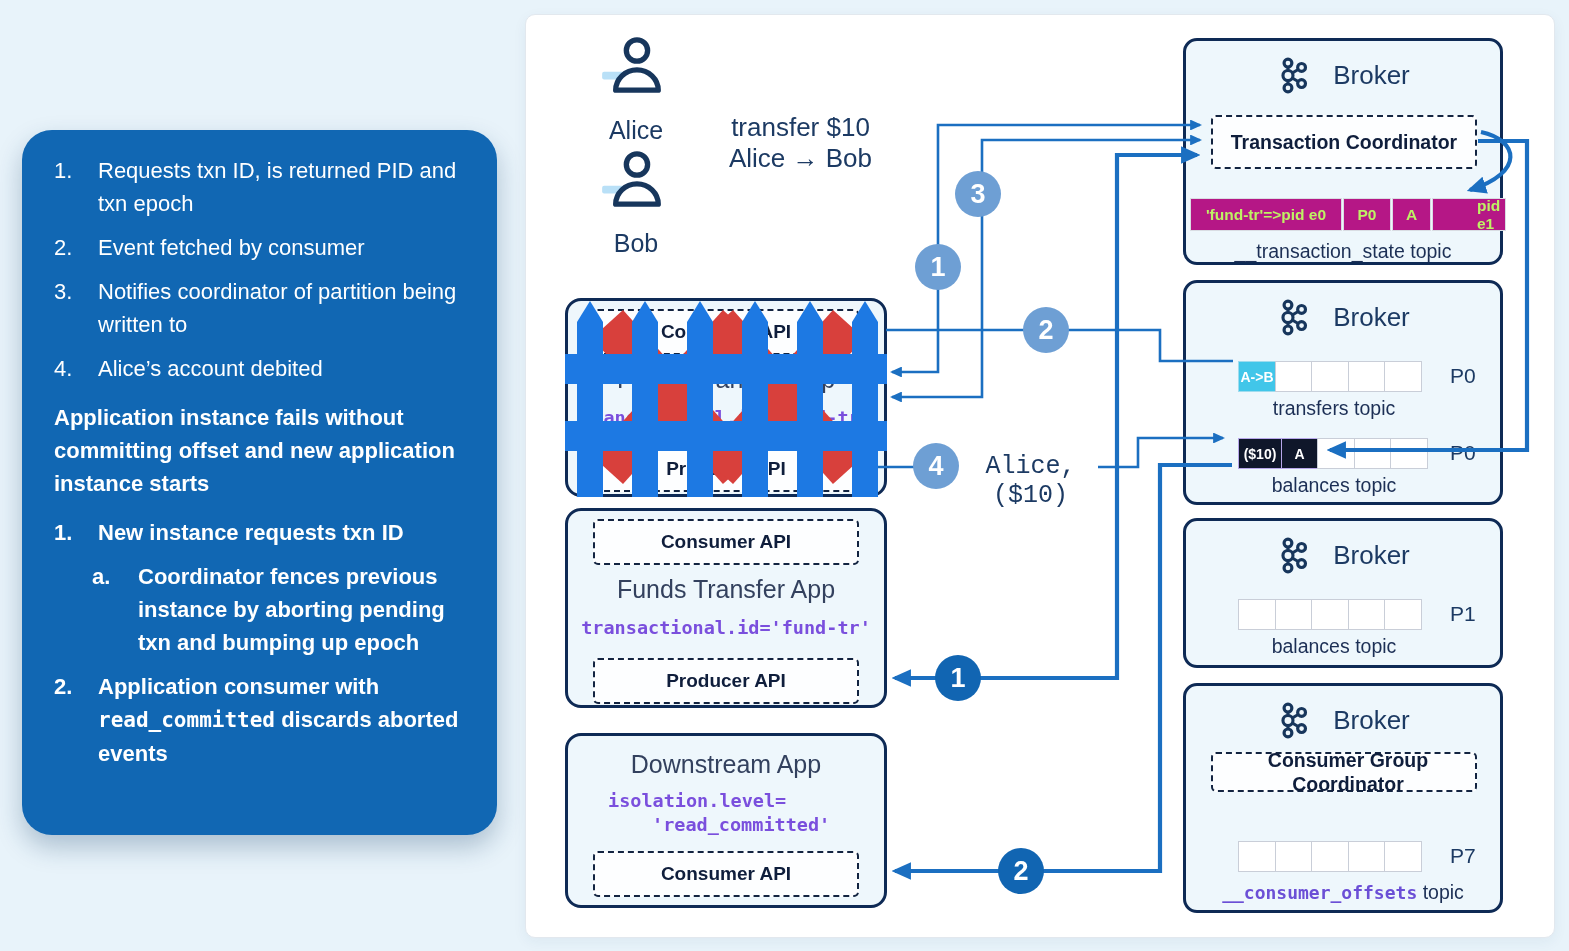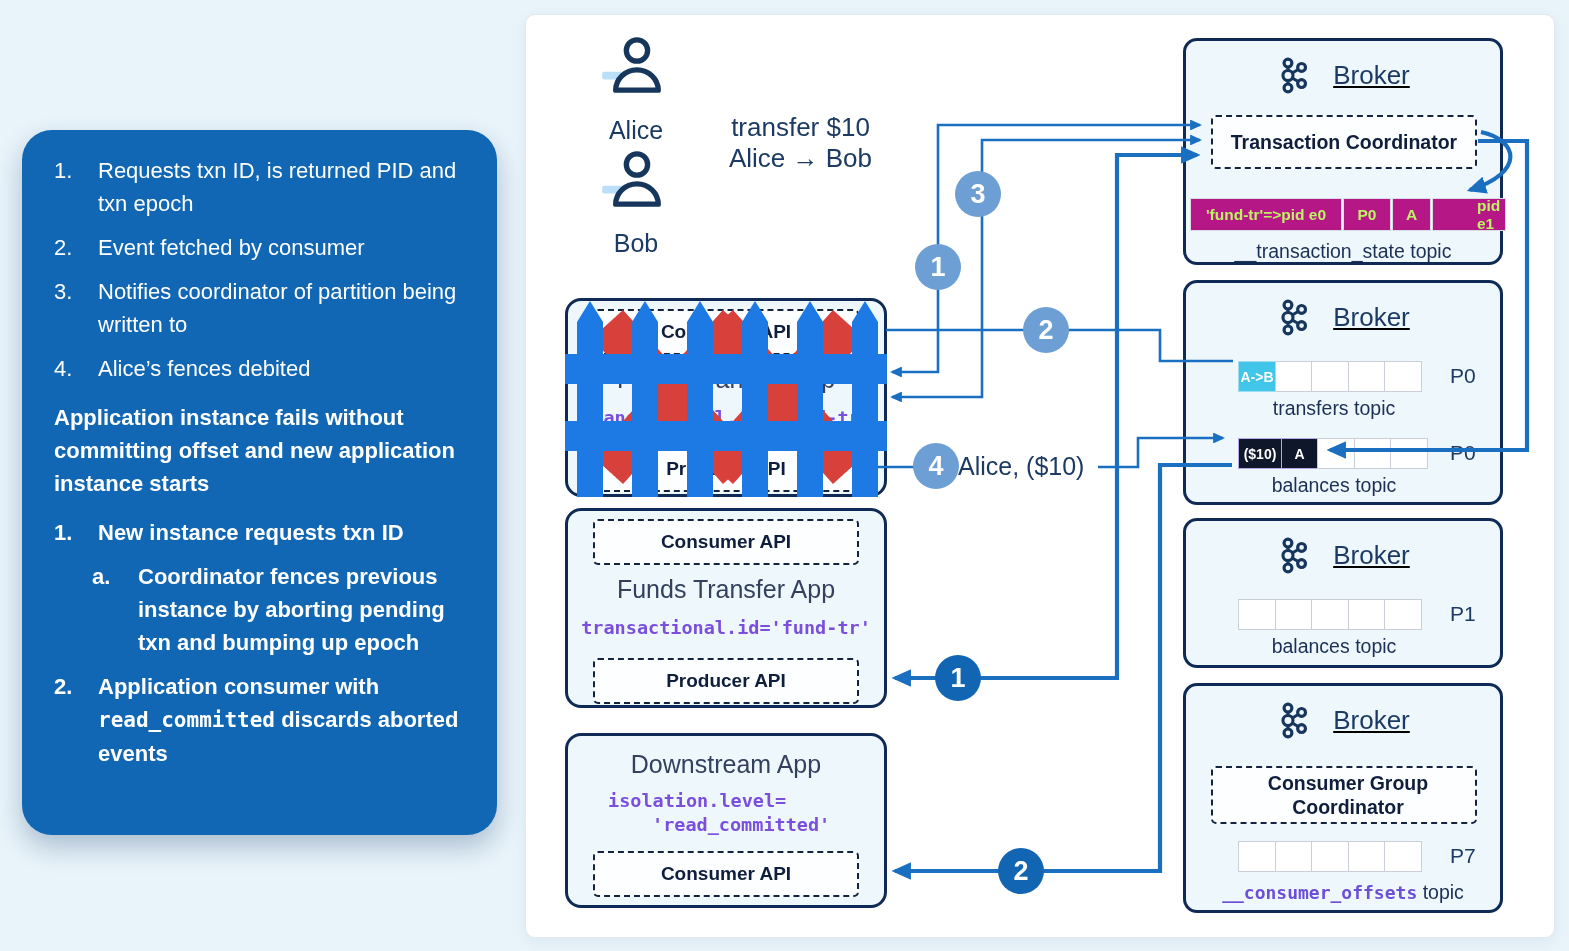--- a/index.html
+++ b/index.html
@@ -42,21 +42,21 @@
               font-family:"DejaVu Sans Mono","Liberation Mono",monospace;
               font-weight:bold; font-size:18.5px; color:#7a4fdd; }
   .ds-code { position:absolute; font-family:"DejaVu Sans Mono","Liberation Mono",monospace;
              font-weight:bold; font-size:18.5px; color:#7a4fdd; }
   .fence-svg { position:absolute; left:-3px; top:-3px; }
 
   
   .broker { position:absolute; left:1183px; width:320px; background:#eef7fc;
             border:3px solid #0e2a55; border-radius:14px; }
   .bheader { position:absolute; top:16px; width:100%; display:flex; justify-content:center;
-             align-items:center; gap:20px;text-decoration:underline; }
+             align-items:center; gap:20px; }
   .bheader .btitle { font-size:26px; color:#1c3a63; }
   .klogo { width:37px; height:37px; }
   .coord-dash { position:absolute; left:25px; width:266px; background:#fdfeff;
                 border:2px dashed #132441; border-radius:5px; display:flex; align-items:center;
                 justify-content:center; text-align:center; font-weight:bold; font-size:19.5px;
                 color:#0f1e3c; line-height:1.25; }
   .mrow { position:absolute; left:5px; top:158px; display:flex; gap:3px; height:31px; }
   .mcell { background:#b51786; color:#bef264; font-weight:bold; font-size:15.5px;
            display:flex; align-items:center; justify-content:center;
            box-shadow:0 0 0 1px #d9dde3; }
@@ -72,22 +72,22 @@
   .caption-code { font-family:"DejaVu Sans Mono","Liberation Mono",monospace;
                   font-weight:bold; color:#6b4fd6; font-size:18px; }
 
   
   .wires { position:absolute; left:0; top:0; pointer-events:none; }
   .badge { position:absolute; width:46px; height:46px; border-radius:50%;
            display:flex; align-items:center; justify-content:center;
            color:#fff; font-weight:bold; font-size:27px; }
   .badge.light { background:#6e9fd4; }
   .badge.dark { background:#1165b2; }
-  .flow4-label { position:absolute; left:958px; top:452px; width:145px; 
-                 font-size:25px; color:#1c3a63; }
+  .flow4-label { position:absolute; left:958px; top:452px; width:145px; text-align:center;
+                 font-size:25px; color:#1c3a63;font-family:Liberation Mono, monospace; }
 </style>
 </head>
 <body>
 
 <div class="page">
 
   <svg width="0" height="0" style="position:absolute">
     <defs>
       <g id="kafka" fill="none" stroke="#17365c" stroke-width="2.9">
         <circle cx="11" cy="5.6" r="3.6"></circle>
@@ -118,21 +118,21 @@
     <div class="step">
       <span class="n">2.</span>
       <span>Event fetched by consumer</span>
     </div>
     <div class="step">
       <span class="n">3.</span>
       <span>Notifies coordinator of partition being written to</span>
     </div>
     <div class="step">
       <span class="n">4.</span>
-      <span>Alice’s fences debited</span>
+      <span>Alice’s account debited</span>
     </div>
     <div class="failure-note">Application instance fails without committing offset and new application instance starts</div>
     <div class="step bold">
       <span class="n">1.</span>
       <span>New instance requests txn ID</span>
     </div>
     <div class="step sub bold">
       <span class="n">a.</span>
       <span>Coordinator fences previous instance by aborting pending txn and bumping up epoch</span>
     </div>
@@ -256,21 +256,21 @@
     <div class="topic-caption" style="left:52px; top:114px; width:192px;">balances topic</div>
   </div>
 
   <div class="broker" style="top:683px; height:230px;">
     <div class="bheader">
       <svg class="klogo" viewBox="0 0 34 34">
           <use href="#kafka"></use>
         </svg>
       <span class="btitle">Broker</span>
     </div>
-    <div class="coord-dash" style="top:80px; height:58px;padding-left:8px;">
+    <div class="coord-dash" style="top:66px; height:40px;padding-left:8px;">
       <span style="display:block; width:210px;">Consumer Group Coordinator</span>
     </div>
     <div class="prow" style="top:155px;">
       <div class="pcell"></div>
       <div class="pcell"></div>
       <div class="pcell"></div>
       <div class="pcell"></div>
       <div class="pcell"></div>
     </div>
     <div class="plabel" style="top:158px;">P7</div>

